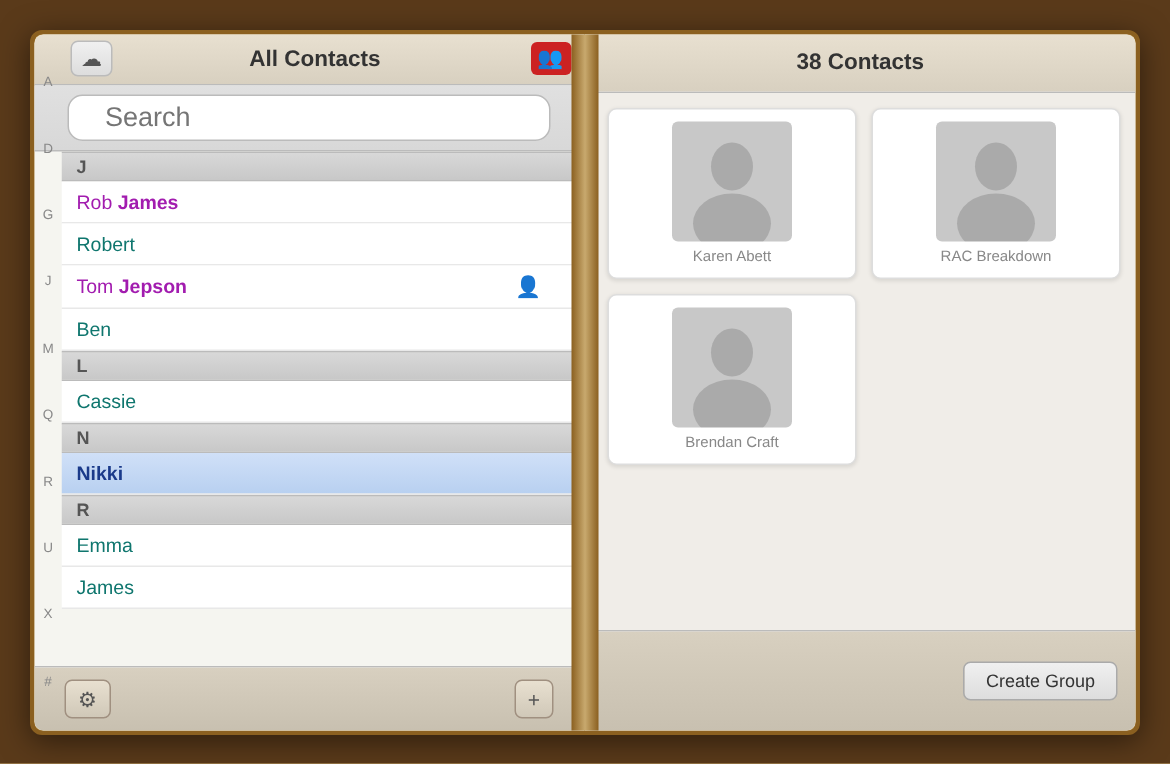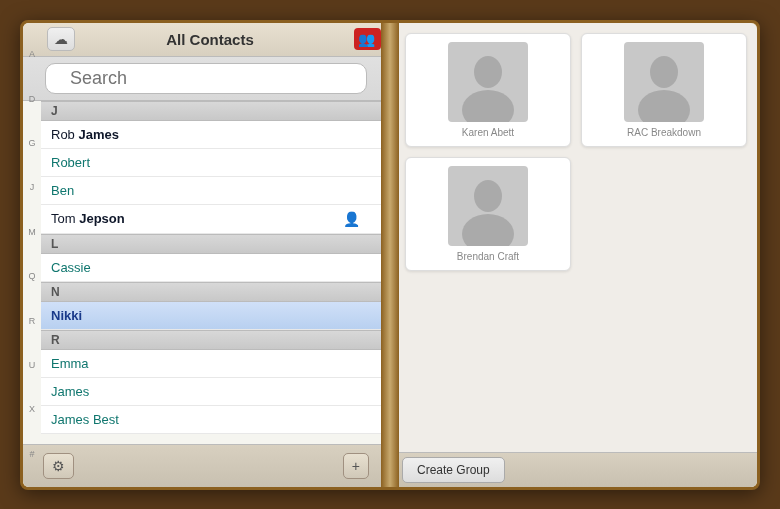--- a/index.html
+++ b/index.html
@@ -198,21 +198,21 @@
       justify-content: space-between;
     }
 
     .contact-item.selected {
       background: linear-gradient(to bottom, #d0e0f8, #b8d0f0);
       color: #1a3a8a;
       align-items: flex-end;
     }
 
     .contact-item .contact-name {
-      color: #0f172a;
+      color: #a21caf;
     }
 
     .contact-item .contact-name .last-name {
       font-weight: 700;
     }
 
     .contact-item .contact-name.plain {
       color: #0f766e;
       font-weight: normal;
     }
@@ -321,22 +321,23 @@
 
     .contact-card-name {
       font-size: 10px;
       color: #888;
       text-align: center;
       word-break: break-word;
     }
 
     
     .right-footer {
-      padding: 4px 12px;
-      display: flex;
+      padding: 20px 12px;
+      display: flex;
+      justify-content: flex-end;
       background: linear-gradient(to bottom, #d8d0c0, #c8c0b0);
       border-top: 1px solid #bbb;
       border-radius: 0 0 6px 0;
     }
 
     .create-group-btn {
       background: linear-gradient(to bottom, #f0f0f0, #ddd);
       border: 1px solid #aaa;
       border-radius: 5px;
       padding: 5px 14px;
@@ -387,58 +388,58 @@
     <div class="contact-list">
       <div class="contact-list-inner">
         <div class="section-header">J</div>
         <div class="contact-item">
           <span class="contact-name">Rob <span class="last-name">James</span></span>
         </div>
         <div class="contact-item">
           <span class="contact-name plain">Robert</span>
         </div>
         <div class="contact-item">
-          <span class="contact-name plain">Ben</span>
-        </div>
-        <div class="contact-item">
           <span class="contact-name">Tom <span class="last-name">Jepson</span></span>
           <span class="contact-person-icon">👤</span>
+        </div>
+        <div class="contact-item">
+          <span class="contact-name plain">Ben</span>
         </div>
         <div class="section-header">L</div>
         <div class="contact-item">
           <span class="contact-name plain">Cassie</span>
         </div>
         <div class="section-header">N</div>
         <div class="contact-item selected">
           <span class="contact-name" style="font-weight:700;color:#1a3a8a;">Nikki</span>
         </div>
         <div class="section-header">R</div>
         <div class="contact-item">
           <span class="contact-name plain">Emma</span>
         </div>
         <div class="contact-item">
           <span class="contact-name plain">James</span>
-        </div>
-        <div class="contact-item">
-          <span class="contact-name plain">James Best</span>
         </div>
       </div>
     </div>
 
     <div class="left-footer">
       <button class="footer-btn">
         <span>⚙</span>
       </button>
       <button class="footer-btn">
         <span>+</span>
       </button>
     </div>
   </div>
 
   <div class="right-page">
+    <div class="right-header">
+      <span class="right-header-title">38 Contacts</span>
+    </div>
 
     <div class="contacts-grid">
 
       <div class="contact-card">
         <div class="contact-avatar">
           <svg viewBox="0 0 60 72" fill="#aaa" xmlns="http://www.w3.org/2000/svg">
             <ellipse cx="30" cy="22" rx="14" ry="16"></ellipse>
             <ellipse cx="30" cy="60" rx="26" ry="20"></ellipse>
           </svg>
         </div>

